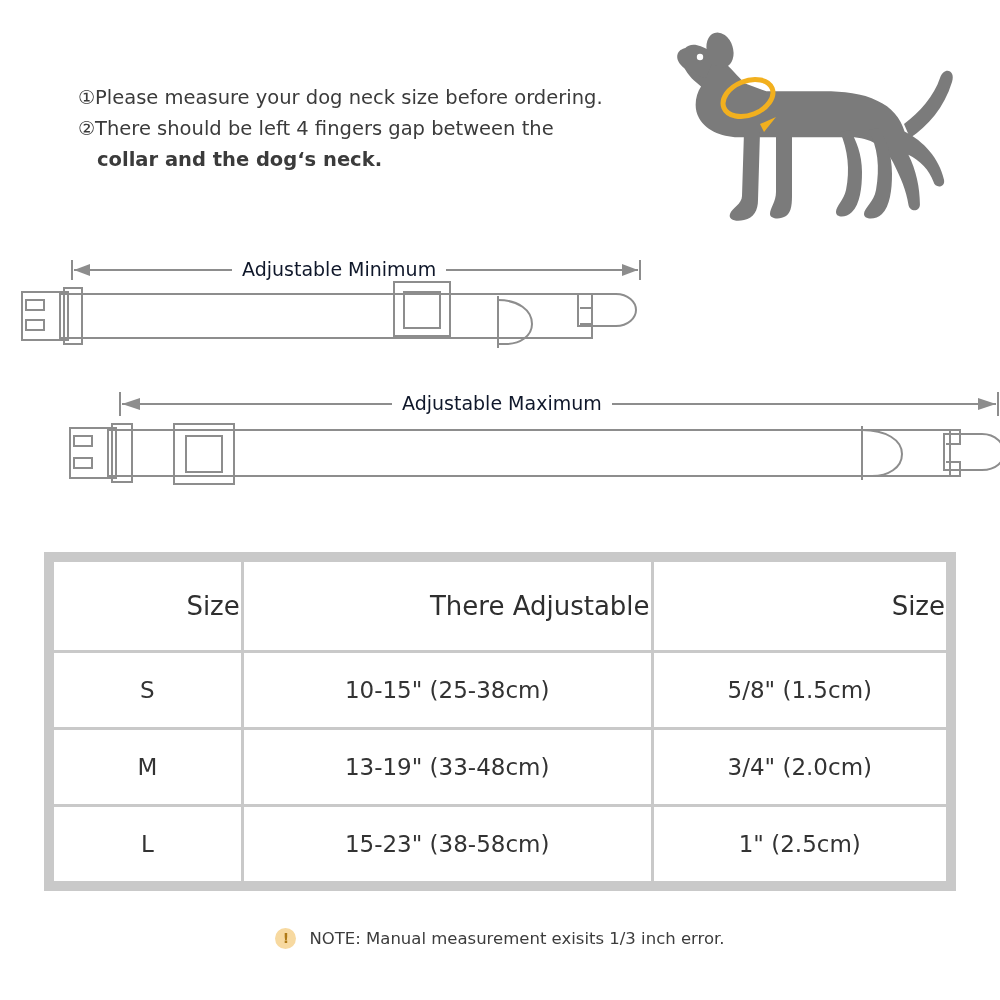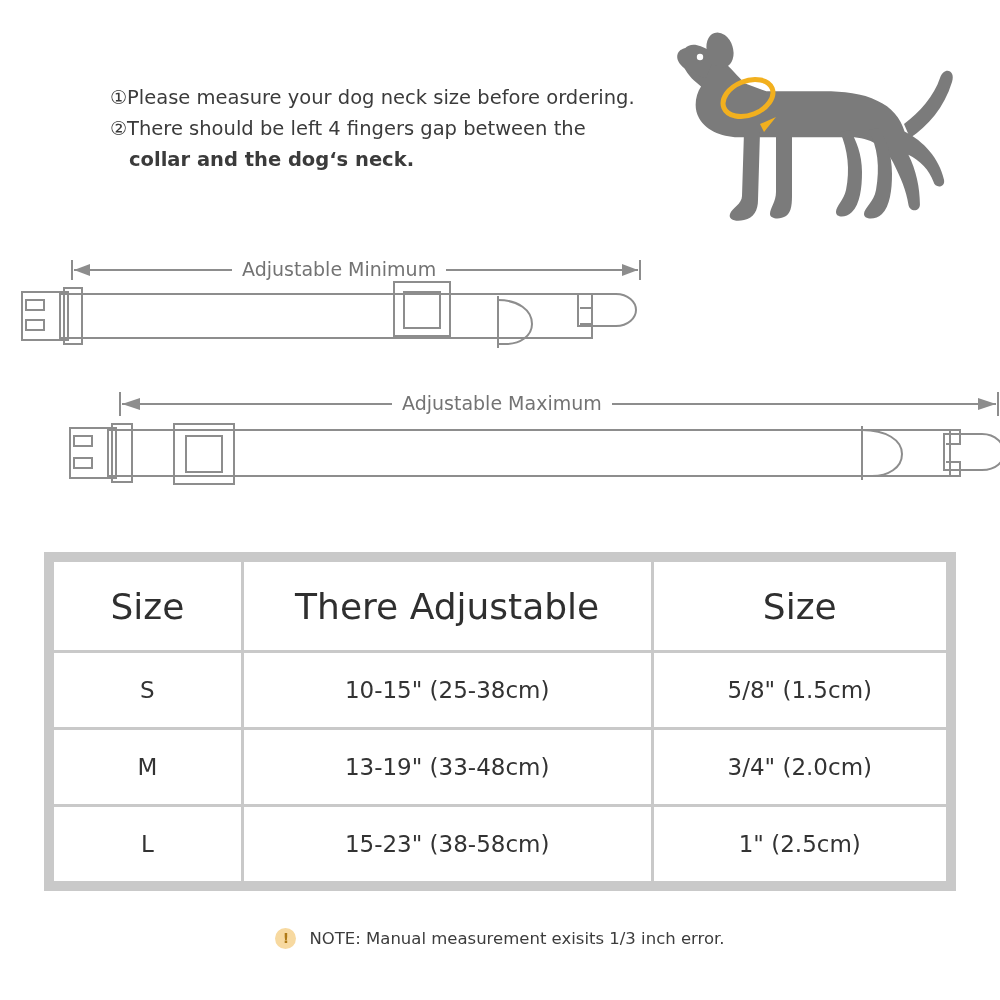--- a/index.html
+++ b/index.html
@@ -21,21 +21,20 @@
     position: absolute;
     left: 78px;
     top: 82px;
     width: 600px;
     font-size: 19.5px;
     line-height: 31px;
     color: #3b3b3b;
   }
   .instr-line {
     white-space: nowrap;
-    margin-left: 32px;
   }
   .instr-line.indent {
     padding-left: 19px;
     font-weight: bold;
   }
   .circ-num {
     font-size: 19px;
   }
 
   
@@ -49,21 +48,21 @@
 
   
   .collar-block {
     position: absolute;
     left: 0;
     width: 1000px;
   }
   .dim-label {
     position: absolute;
     font-size: 19px;
-    color: #737373;
+    color: #0f172a;
     background: #ffffff;
     padding: 0 10px;
     white-space: nowrap;
   }
 
   
   .size-table {
     position: absolute;
     left: 44px;
     top: 552px;
@@ -77,23 +76,24 @@
     width: 100%;
     table-layout: fixed;
   }
   table.sizes th, table.sizes td {
     border: 3px solid #c9c9c9;
     text-align: center;
     font-weight: normal;
     color: #333333;
   }
   table.sizes th {
-    font-size: 36px;
+    font-size: 26px;
     height: 86px;
     color: #2f2f2f;
+    text-align: right;
   }
   table.sizes td {
     font-size: 23px;
     height: 72px;
   }
   .col-size { width: 21%; }
   .col-neck { width: 46%; }
   .col-width { width: 33%; }
 
   

